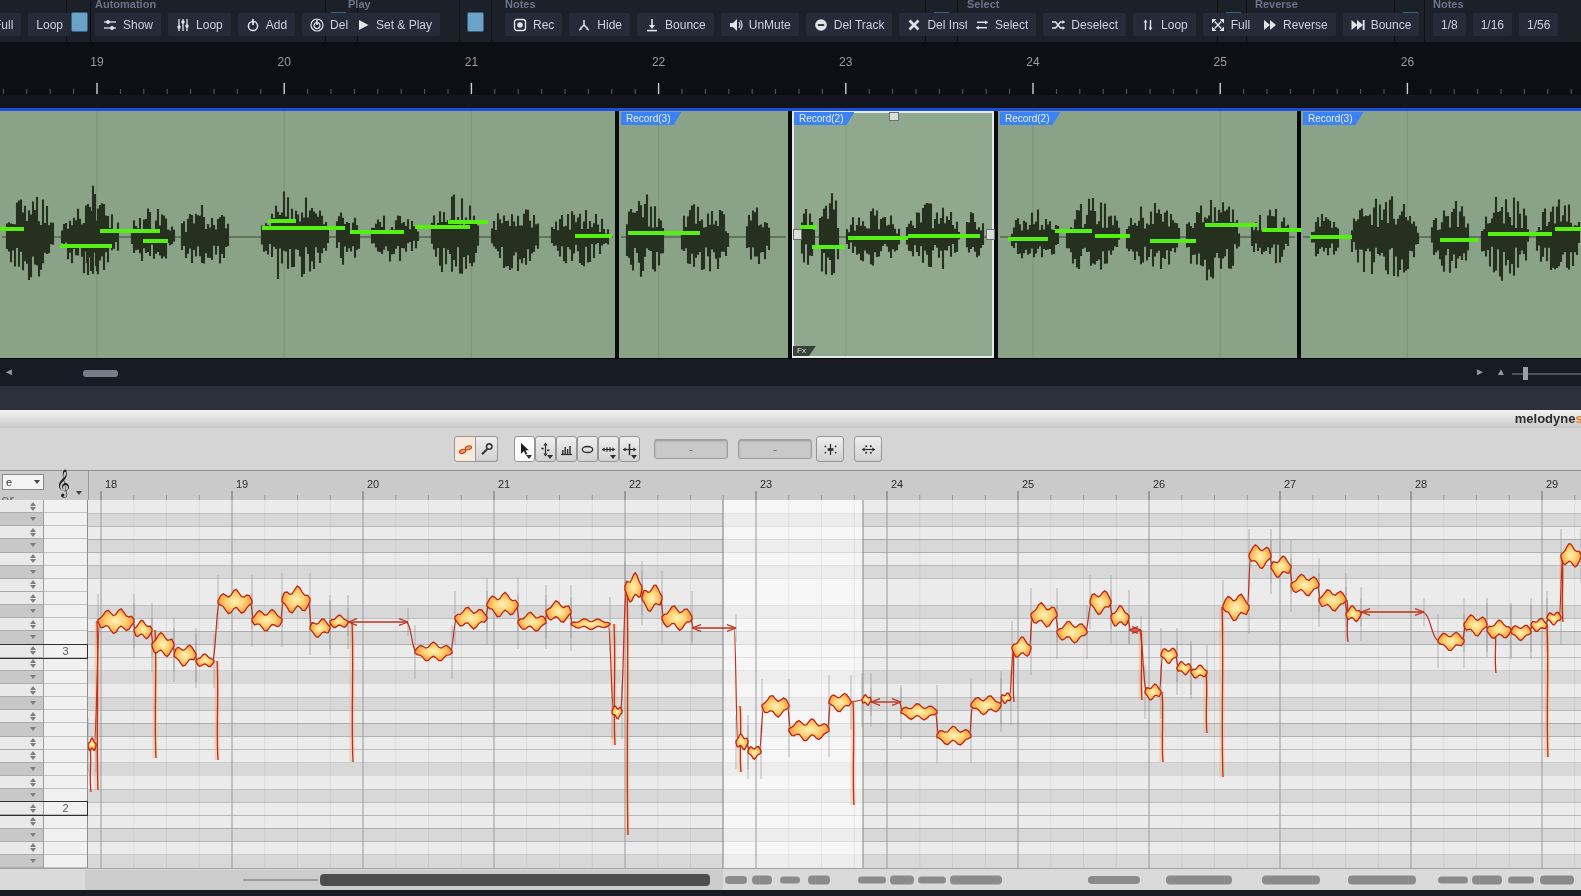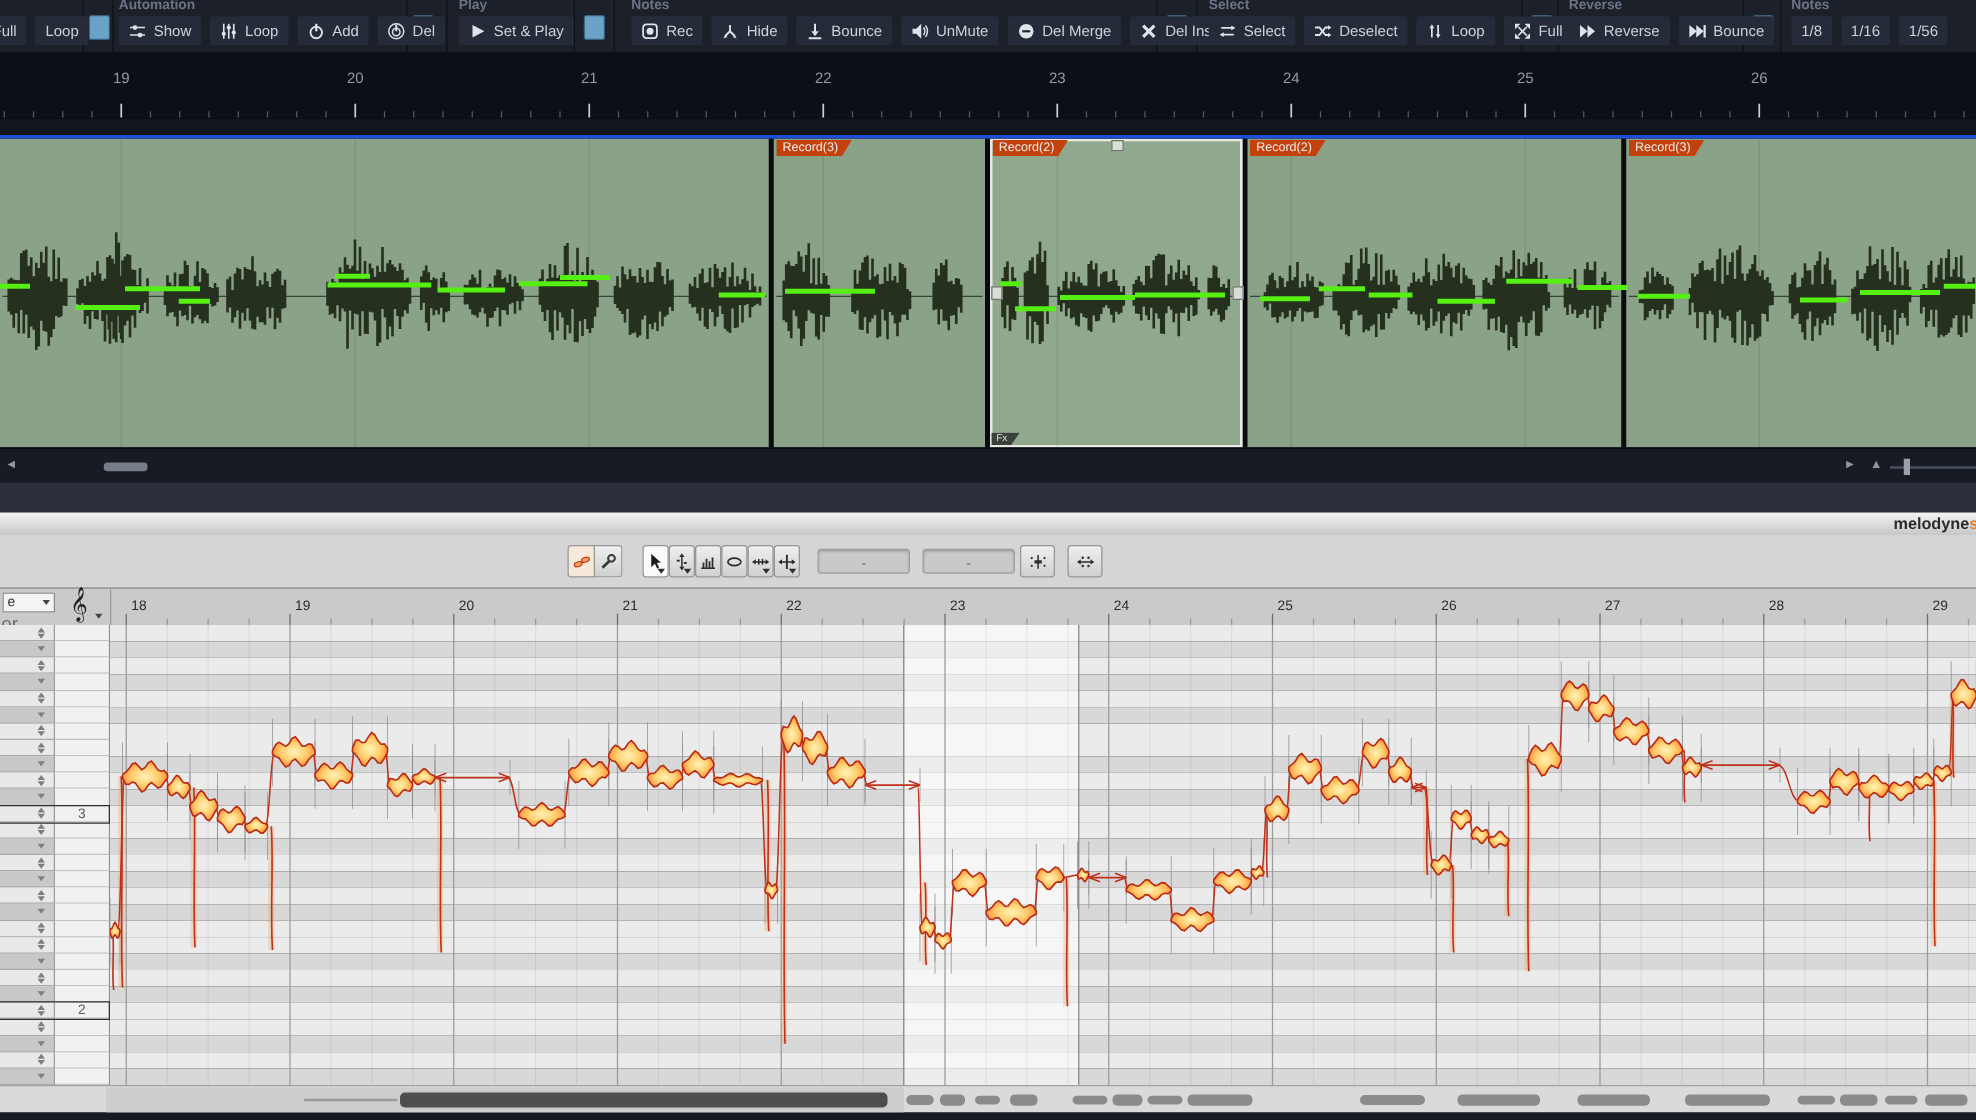--- a/index.html
+++ b/index.html
@@ -14,21 +14,21 @@
   .tb-btn .icn{width:14px;height:14px;flex:0 0 14px;}
   .macro{position:absolute;top:12px;width:15px;height:18px;background:#6ba3c8;border:1px solid #39607f;border-radius:2px;}
   
   #arr-ruler{position:absolute;left:0;top:42px;width:1581px;height:53px;background:#0c0f15;border-bottom:1px solid #000;}
   #track-gap{position:absolute;left:0;top:95px;width:1581px;height:13px;background:#12151d;}
   #sel-line{position:absolute;left:0;top:108px;width:1581px;height:3px;background:#1d4ed8;}
   
   #clips{position:absolute;left:0;top:111px;width:1581px;height:247px;background:#090b10;}
   .clip{position:absolute;top:0;height:247px;background:#8aa287;}
   .clip.selected{background:#90a88d;box-shadow:inset 0 0 0 2px #e6e9e4;}
-  .flag{position:absolute;top:1px;background:#c2410c;color:#e9ede9;font-size:10px;line-height:13px;padding:0 11px 0 5px;clip-path:polygon(0 0,100% 0,calc(100% - 8px) 100%,0 100%);z-index:5;}
+  .flag{position:absolute;top:1px;background:#3b82f6;color:#e9ede9;font-size:10px;line-height:13px;padding:0 11px 0 5px;clip-path:polygon(0 0,100% 0,calc(100% - 8px) 100%,0 100%);z-index:5;}
   .fxflag{position:absolute;bottom:2px;background:#39413a;color:#dfe3df;font-size:8px;line-height:10px;padding:0 10px 0 4px;clip-path:polygon(0 0,100% 0,calc(100% - 7px) 100%,0 100%);z-index:5;}
   .hd{position:absolute;background:#d9dfd8;border:1px solid #6a726a;z-index:6;}
   #arr-wave{position:absolute;left:0;top:0;z-index:4;pointer-events:none;}
   
   #arr-scroll{position:absolute;left:0;top:358px;width:1581px;height:28px;background:#171b24;border-top:1px solid #04060a;}
   #arr-scroll .arrow{position:absolute;color:#9097a3;font-size:10px;top:7px;}
   #arr-thumb{position:absolute;left:83px;top:11px;width:35px;height:7px;background:#767d89;border-radius:3px;}
   #zoom-line{position:absolute;left:1512px;top:14px;width:69px;height:2px;background:#4a505c;}
   #zoom-thumb{position:absolute;left:1523px;top:8px;width:5px;height:13px;background:#9aa1ad;}
   #dark-gap{position:absolute;left:0;top:386px;width:1581px;height:24px;background:#2b303b;}
@@ -132,21 +132,21 @@
           <div class="tb-btn">
             <svg class="icn" viewBox="0 0 14 14">
               <circle cx="7" cy="7" r="6" stroke="#dfe3ea" stroke-width="1.2" fill="none"></circle>
               <circle cx="7" cy="7.6" r="3" stroke="#dfe3ea" stroke-width="1.2" fill="none"></circle>
               <line x1="7" y1="1.8" x2="7" y2="7" stroke="#dfe3ea" stroke-width="1.6"></line>
             </svg>
             <span>Del</span>
           </div>
         </div>
       </div>
-      <div class="tb-group" style="left:367px">
+      <div class="tb-group" style="left:348px">
         <div class="tb-label">Play</div>
         <div class="tb-items">
           <div class="tb-btn">
             <svg class="icn" viewBox="0 0 14 14">
               <polygon points="3,2 12.5,7 3,12" fill="#dfe3ea"></polygon>
             </svg>
             <span>Set &amp; Play</span>
           </div>
         </div>
       </div>
@@ -184,21 +184,21 @@
               <path d="M9.8,4 Q12,7 9.8,10" stroke="#dfe3ea" stroke-width="1.2" fill="none"></path>
               <path d="M11.4,2.4 Q14.6,7 11.4,11.6" stroke="#dfe3ea" stroke-width="1.2" fill="none"></path>
             </svg>
             <span>UnMute</span>
           </div>
           <div class="tb-btn">
             <svg class="icn" viewBox="0 0 14 14">
               <circle cx="7" cy="7" r="5.8" fill="#dfe3ea"></circle>
               <rect x="3.8" y="6.2" width="6.4" height="1.7" fill="#1b2029"></rect>
             </svg>
-            <span>Del Merge</span>
+            <span>Del Track</span>
           </div>
           <div class="tb-btn">
             <svg class="icn" viewBox="0 0 14 14">
               <line x1="2.5" y1="2.5" x2="11.5" y2="11.5" stroke="#dfe3ea" stroke-width="2.6"></line>
               <line x1="11.5" y1="2.5" x2="2.5" y2="11.5" stroke="#dfe3ea" stroke-width="2.6"></line>
             </svg>
             <span>Del Instr</span>
           </div>
         </div>
       </div>

